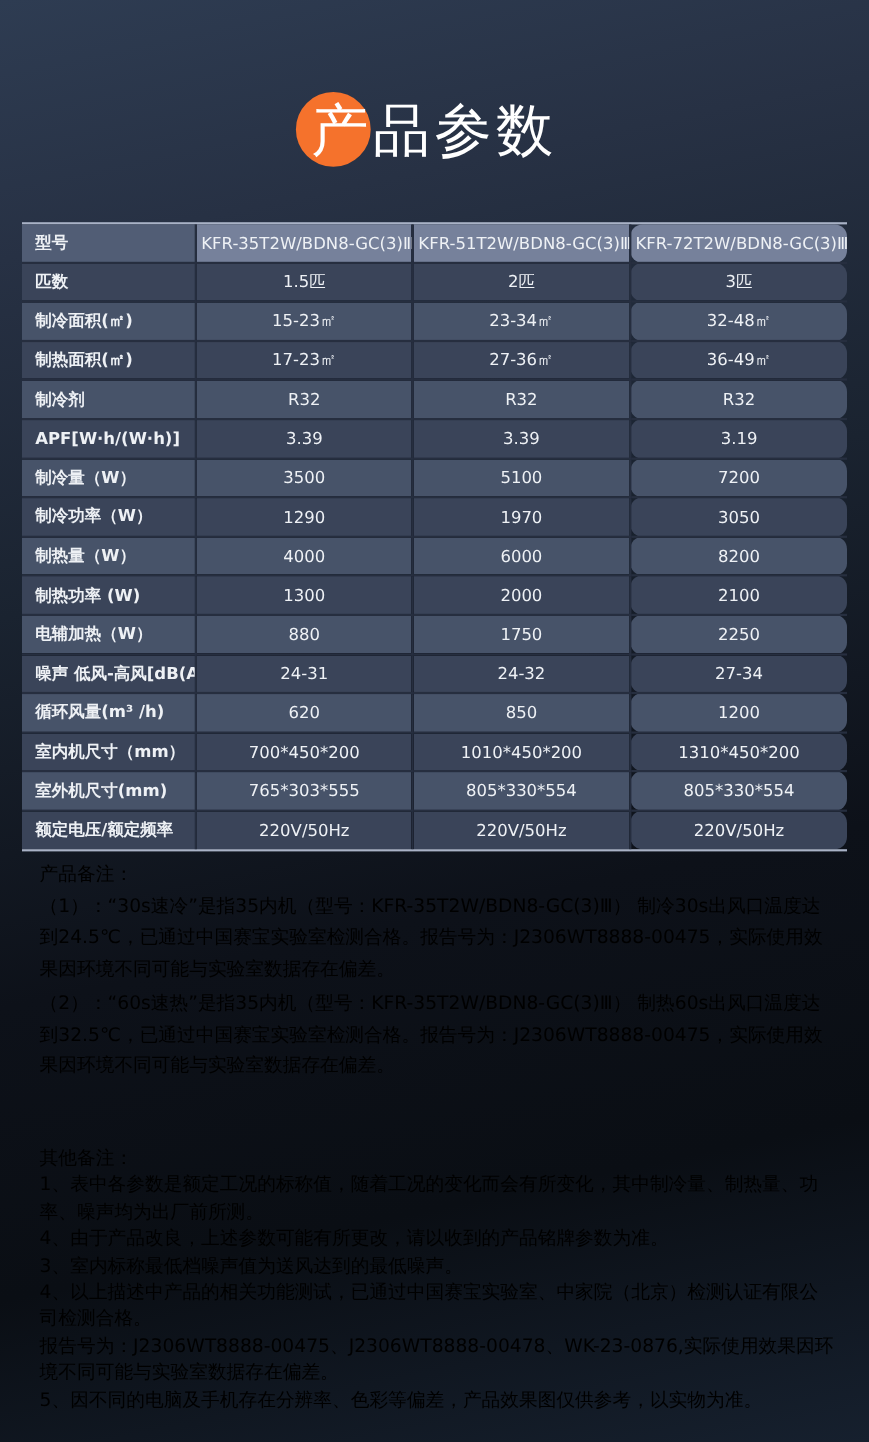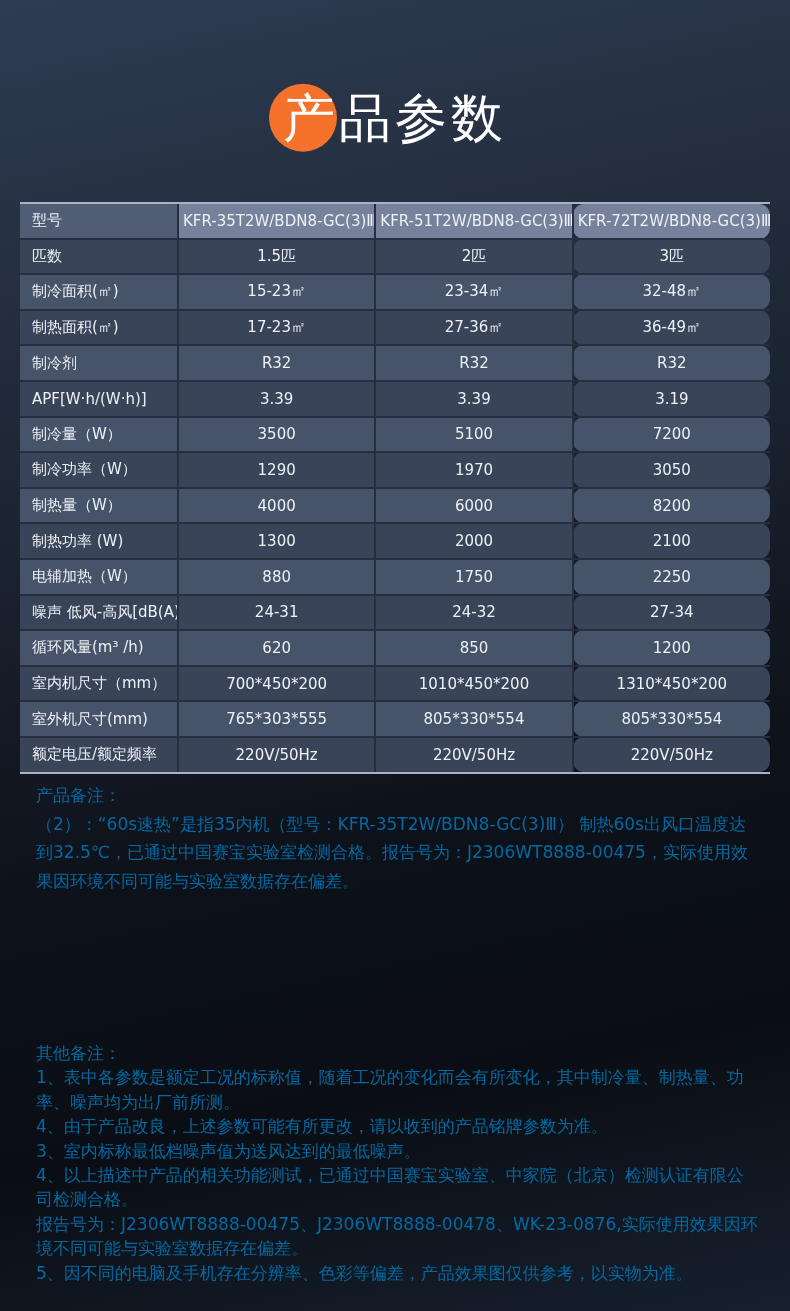--- a/index.html
+++ b/index.html
@@ -29,33 +29,33 @@
     border-bottom:2px solid var(--table-edge-light,#a9b2c6);
   }
   table.spec-table{ width:100%; border-collapse:collapse; table-layout:fixed; }
   col.c0{ width:158px; }
   .spec-table th, .spec-table td{
     height:33.6px; padding:0 4px;
     border:2px solid var(--grid-line,#262e3f);
     font-size:15px; font-weight:normal; color:#eef1f5;
     text-align:center; white-space:nowrap; overflow:hidden;
   }
-  .spec-table th:first-child, .spec-table td:first-child{ border-left:none; }
+  .spec-table th:first-child, .spec-table td:first-child{ border-left:none;font-weight:bold; }
   .spec-table th:last-child, .spec-table td:last-child{ border-right:none;border-radius:11px; }
   .spec-table thead th{ border-top:none; }
   .spec-table tr:last-child td{ border-bottom:none; }
   .spec-table .lbl{ text-align:left; padding-left:12px; }
   .spec-table thead th{ background:var(--header-value-bg,#76819b); }
   .spec-table thead th.lbl{ background:var(--header-label-bg,#515d75); }
   .spec-table tr.dark td{ background:var(--row-dark-bg,#3a4459); }
   .spec-table tr.light td{ background:var(--row-light-bg,#475369); }
   
   .notes{
     position:absolute; left:36px; width:724px;
-    color:#0369a1; font-size:17px; font-weight:normal;
+    color:#000000; font-size:17px; font-weight:normal;
   }
   .notes .note-title{ margin:0; }
   .notes p{ margin:0; }
   .notes-product{ top:781px; line-height:28.5px; }
   .notes-product .note-para + .note-para{ margin-top:3px; }
   .notes-other{ top:1041px; line-height:24.4px; }
 </style>
 </head>
 <body>
 
@@ -175,20 +175,21 @@
             <td>220V/50Hz</td>
             <td>220V/50Hz</td>
           </tr>
         </tbody>
     </table>
   </div>
 
   <section class="notes notes-product">
     <p class="note-title">产品备注：</p>
     <div>
+        <p class="note-para">（1）：“30s速冷”是指35内机（型号：KFR-35T2W/BDN8-GC(3)Ⅲ） 制冷30s出风口温度达到24.5℃，已通过中国赛宝实验室检测合格。报告号为：J2306WT8888-00475，实际使用效果因环境不同可能与实验室数据存在偏差。</p>
         <p class="note-para">（2）：“60s速热”是指35内机（型号：KFR-35T2W/BDN8-GC(3)Ⅲ） 制热60s出风口温度达到32.5℃，已通过中国赛宝实验室检测合格。报告号为：J2306WT8888-00475，实际使用效果因环境不同可能与实验室数据存在偏差。</p>
       </div>
   </section>
 
   <section class="notes notes-other">
     <p class="note-title">其他备注：</p>
     <div>
         <p class="note-line">1、表中各参数是额定工况的标称值，随着工况的变化而会有所变化，其中制冷量、制热量、功率、噪声均为出厂前所测。</p>
         <p class="note-line">4、由于产品改良，上述参数可能有所更改，请以收到的产品铭牌参数为准。</p>
         <p class="note-line">3、室内标称最低档噪声值为送风达到的最低噪声。</p>

